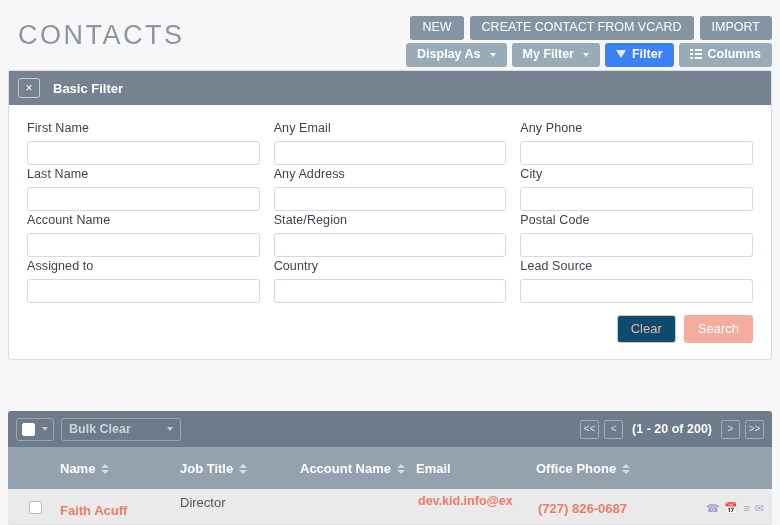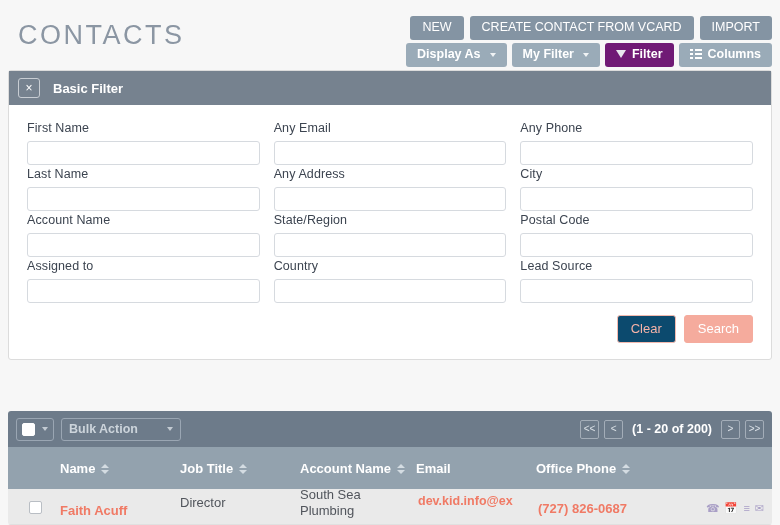--- a/index.html
+++ b/index.html
@@ -64,21 +64,21 @@
     font-size: 12.5px;
     font-weight: bold;
     padding: 5px 11px 6px;
     line-height: 1;
     cursor: pointer;
     display: flex;
     align-items: center;
     gap: 6px;
     white-space: nowrap;
   }
-  .hbtn2.dark { background: #701a75; }
+  .hbtn2.dark { background: #3b82f6; }
   .caret-d {
     display: inline-block;
     width: 0; height: 0;
     border-left: 3.5px solid transparent;
     border-right: 3.5px solid transparent;
     border-top: 4px solid rgba(255,255,255,0.85);
     margin-left: 3px;
     position: relative;
     top: 1px;
   }
@@ -462,21 +462,21 @@
 </div>
 
 <div class="list-panel">
 
   <div class="bulk-bar">
     <div class="chk-split">
       <span class="chk-box"></span>
       <span class="mini-caret"></span>
     </div>
     <div class="bulk-select">
-      <span>Bulk Action</span>
+      <span>Bulk Clear</span>
       <span class="mini-caret"></span>
     </div>
 
     <div class="pager">
       <button class="pg-btn">&lt;&lt;</button>
       <button class="pg-btn">&lt;</button>
       <span class="pg-count">(1 - 20 of 200)</span>
       <button class="pg-btn">&gt;</button>
       <button class="pg-btn">&gt;&gt;</button>
     </div>
@@ -513,21 +513,20 @@
           <i></i>
           <b></b>
         </span>
     </div>
   </div>
 
   <div class="trow">
     <span class="row-chk" style="left:21px; top:12px"></span>
     <a class="td name" style="left:52px; top:14px; text-decoration:none">Faith Acuff</a>
     <span class="td" style="left:172px; top:6px">Director</span>
-    <span class="td" style="left:292px; top:-2px; width:105px">South Sea Plumbing</span>
     <span class="td email" style="left:410px; top:4px">dev.kid.info@ex</span>
     <span class="td phone" style="left:530px; top:12px">(727) 826-0687</span>
     <span class="row-icons" style="left:698px; top:14px">
       <span>☎</span>
       <span>📅</span>
       <span>≡</span>
       <span>✉</span>
     </span>
   </div>
 

